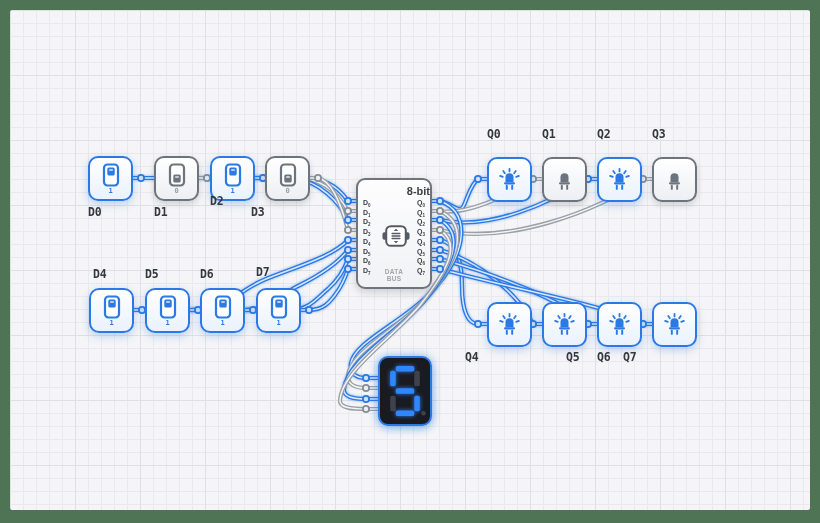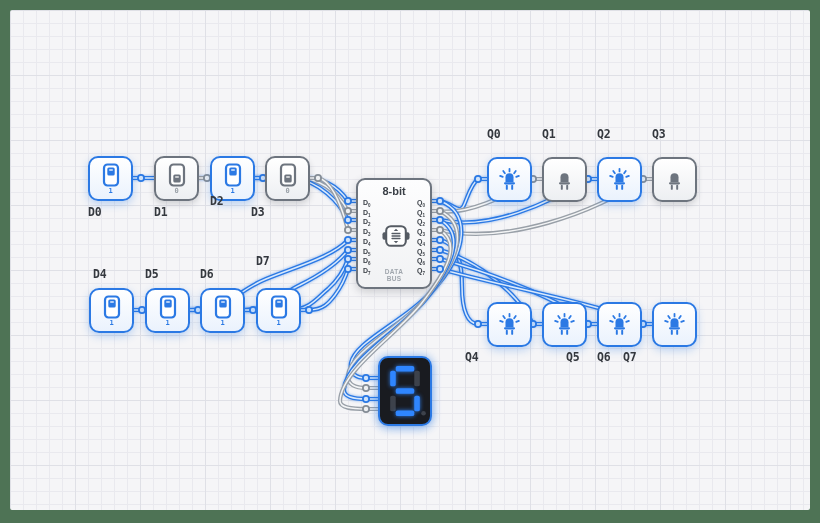--- a/index.html
+++ b/index.html
@@ -45,21 +45,21 @@
   .led svg{width:27px;height:25px;}
   .led.off .rays{display:none;}
 
   .lbl{position:absolute;width:45px;text-align:left;
        font:700 11.5px "DejaVu Sans Mono",monospace;color:#34383e;letter-spacing:-.2px;}
 
   
   .bus{width:76px;height:111px;border:2px solid #6d747e;border-radius:9px;
        background:linear-gradient(180deg,#fdfdfe 0%,#f1f2f4 100%);
        box-shadow:0 3px 8px rgba(40,45,55,.20);}
-  .bus-title{position:absolute;top:5px;left:0;right:0;text-align:center;
+  .bus-title{position:absolute;top:5px;left:0;right:0;text-align:right;
        font:700 11px "Liberation Sans",sans-serif;color:#3a3f46;}
   .bus-sub{position:absolute;bottom:5px;left:0;right:0;text-align:center;
        font:700 6.5px "Liberation Sans",sans-serif;color:#a0a6ad;line-height:7px;
        letter-spacing:.3px;white-space:pre-line;}
   .pin-col{position:absolute;top:19px;height:76px;display:flex;flex-direction:column;
        justify-content:space-between;}
   .pin-col.left{left:5px;}
   .pin-col.right{right:5px;align-items:flex-end;}
   .pin{font:700 7px "Liberation Sans",sans-serif;color:#3a3f46;height:8px;line-height:8px;}
   .pin sub{font-size:4.5px;}
@@ -273,21 +273,21 @@
     <div class="sw-val">0</div>
   </div>
   <div class="lbl" style="left:88px;top:205px">D0</div>
   <div class="lbl" style="left:154px;top:205px">D1</div>
   <div class="lbl" style="left:210px;top:194px">D2</div>
   <div class="lbl" style="left:251px;top:205px">D3</div>
 
   <div class="lbl" style="left:93px;top:267px">D4</div>
   <div class="lbl" style="left:145px;top:267px">D5</div>
   <div class="lbl" style="left:200px;top:267px">D6</div>
-  <div class="lbl" style="left:256px;top:254px">D7</div>
+  <div class="lbl" style="left:256px;top:265px">D7</div>
   <div class="comp box45 switch on" style="left:89px;top:288px">
     <svg viewBox="0 0 20 24">
         <rect class="frame" x="3" y="1.5" width="14" height="21" rx="3.5" fill="#fff" stroke="currentColor" stroke-width="2.2"></rect>
         <rect class="handle" x="6.3" y="4.5" width="7.4" height="8" rx="1.6" fill="currentColor"></rect>
         <rect class="dash" x="8" y="6.2" width="4" height="1.6" rx=".8" fill="#fff" opacity=".85"></rect>
       </svg>
     <div class="sw-val">1</div>
   </div>
   <div class="comp box45 switch on" style="left:145px;top:288px">
     <svg viewBox="0 0 20 24">

